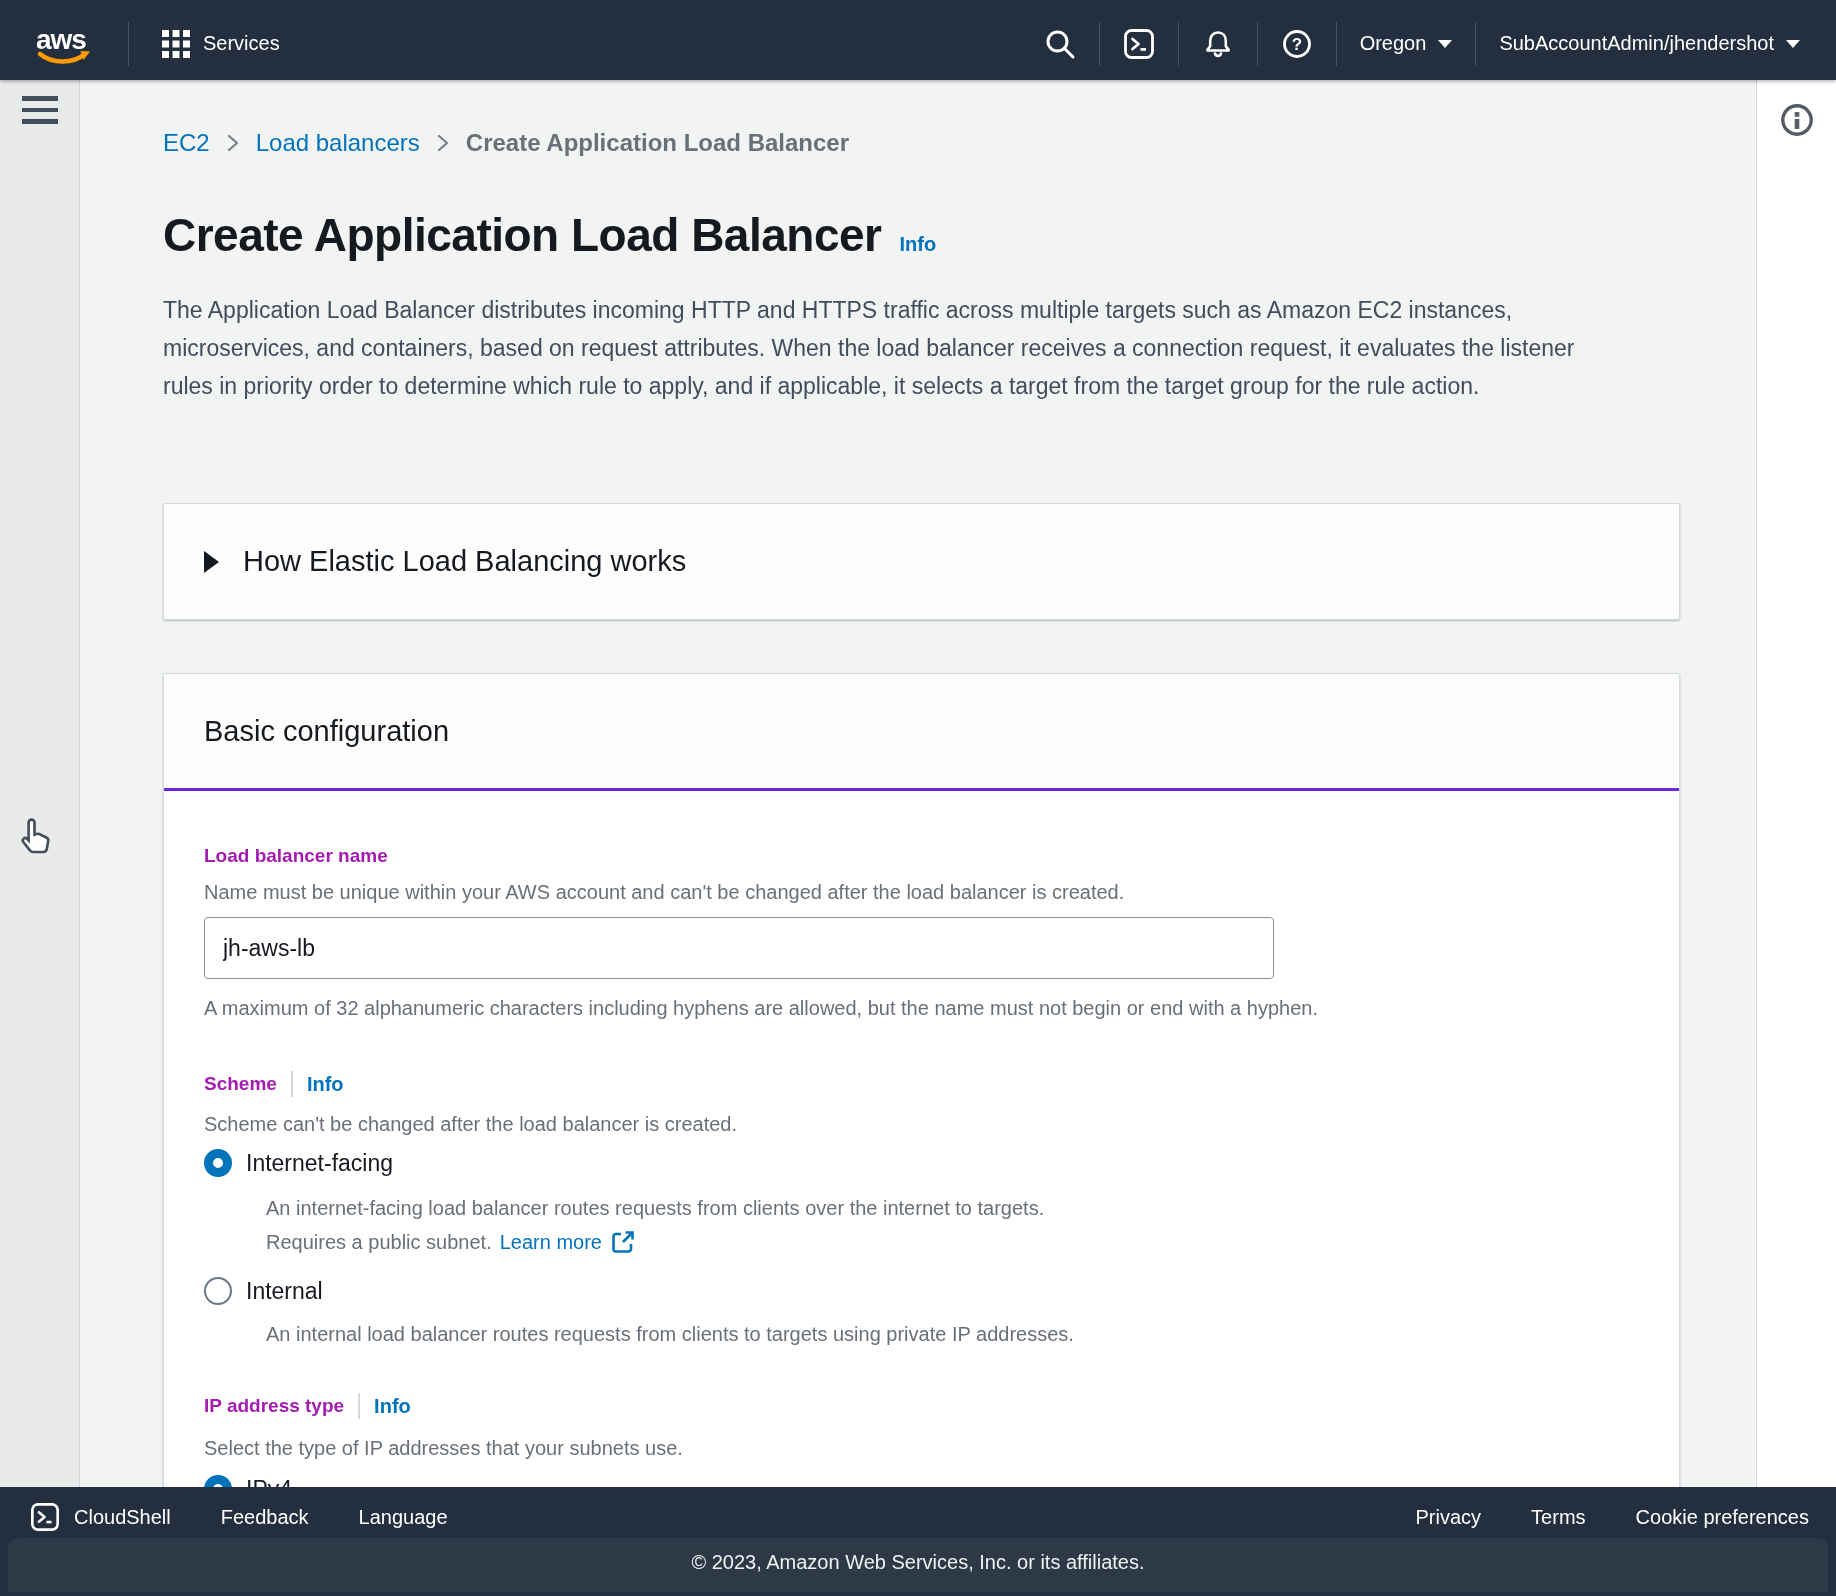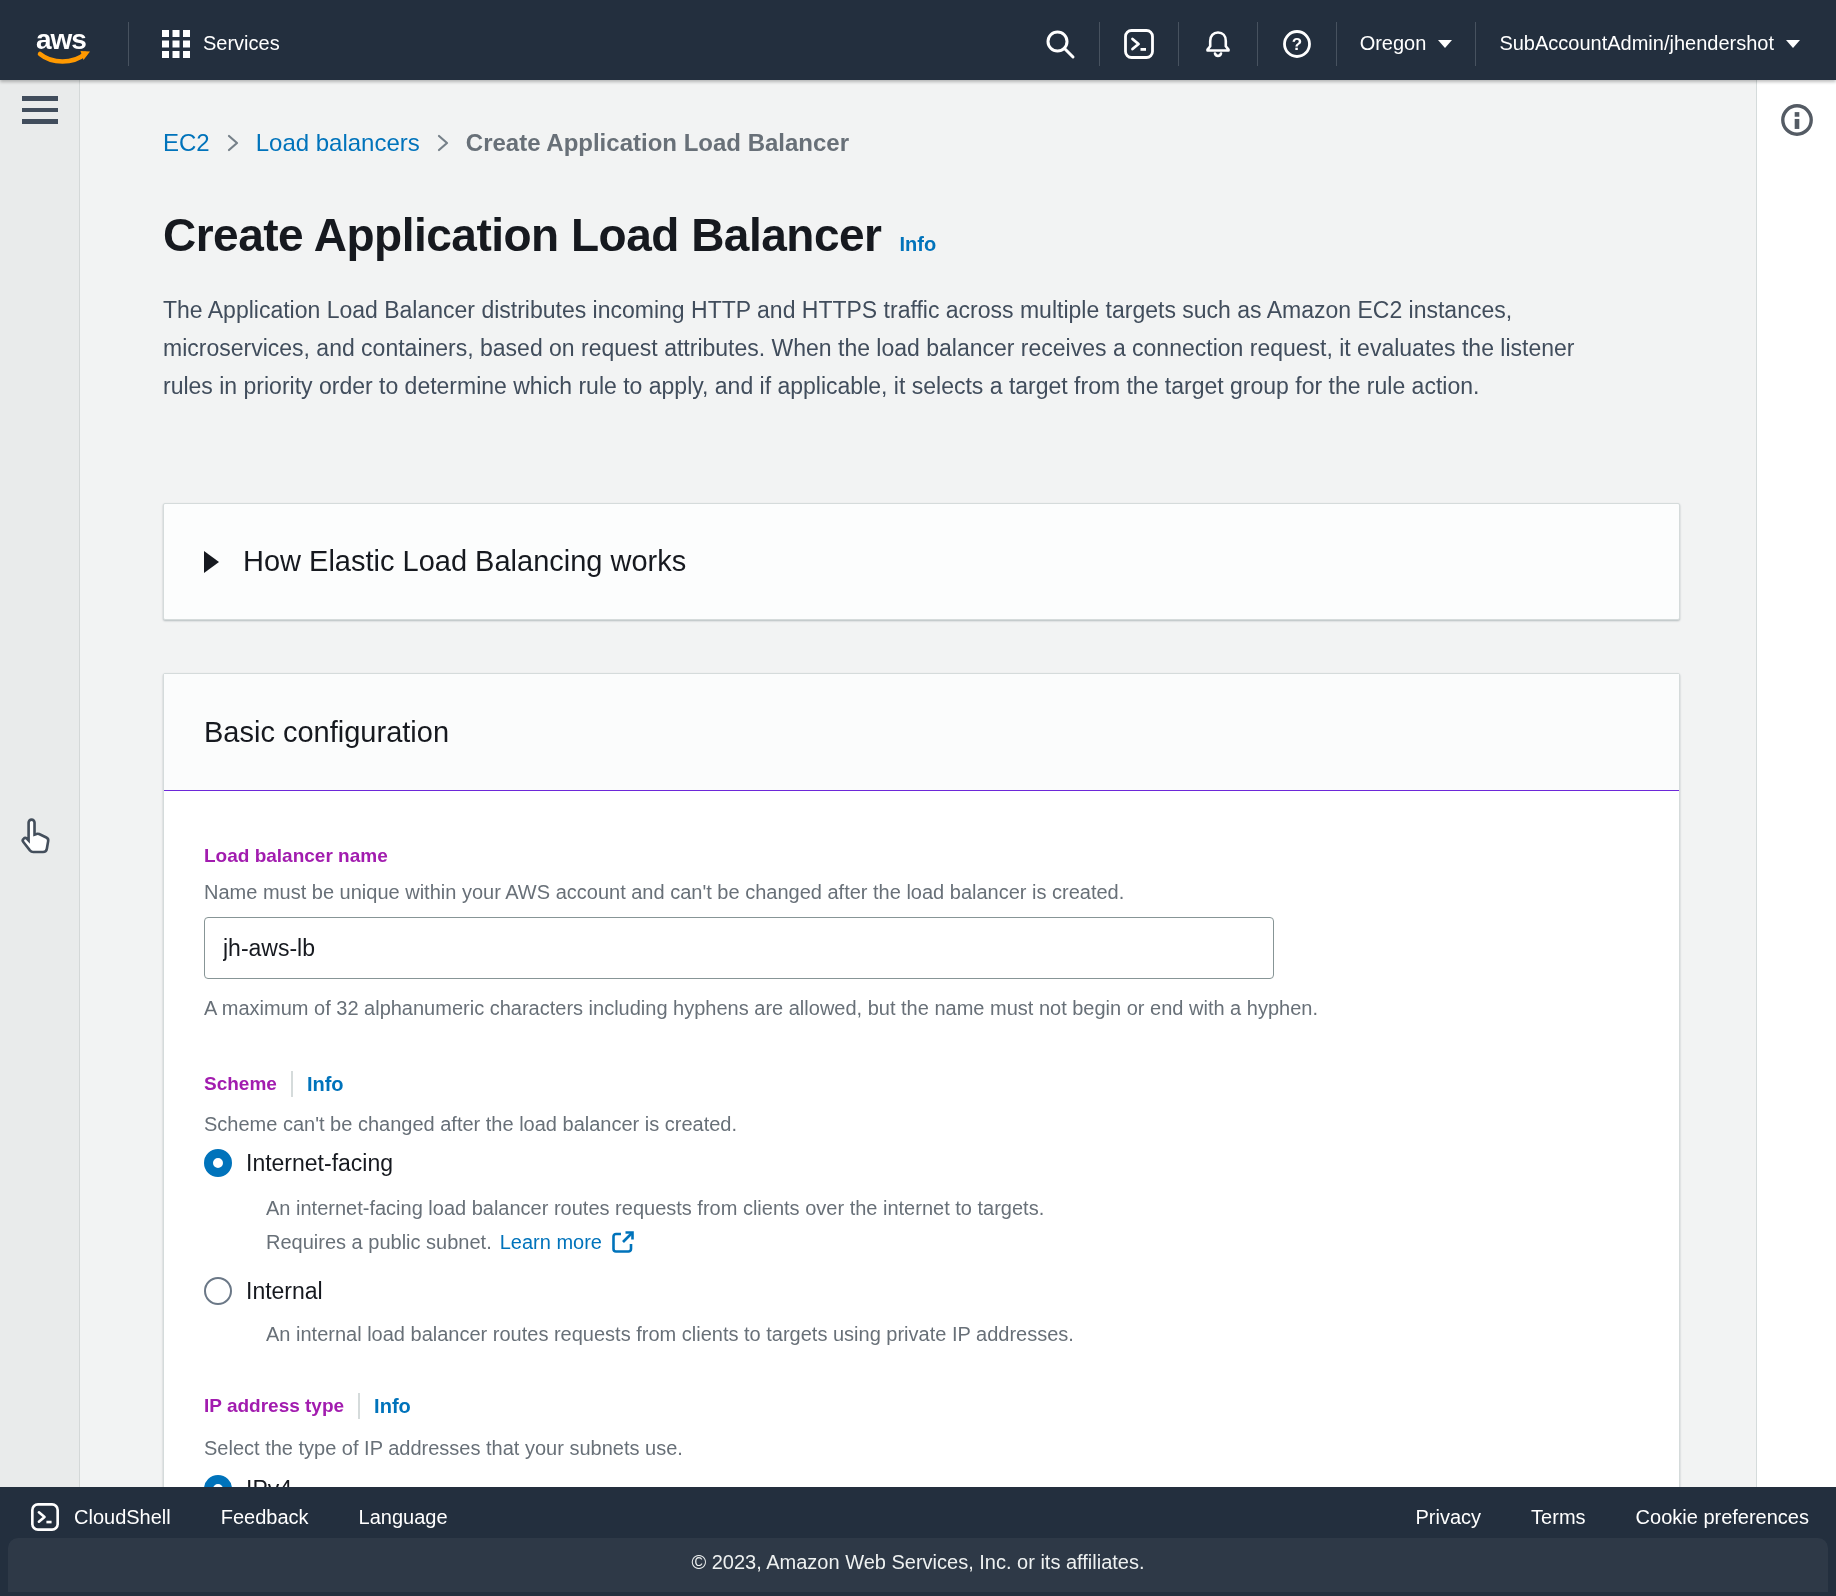--- a/index.html
+++ b/index.html
@@ -42,21 +42,21 @@
   .lead{position:absolute;left:82px;top:211px;width:1460px;font-size:23px;line-height:38px;color:#414d5c;margin:0;}
 
   .card{position:absolute;left:82px;width:1517px;background:#fff;border:1px solid #d5dbdb;
         border-radius:2px;box-sizing:border-box;box-shadow:0 1px 2px rgba(0,28,36,.25);}
   .expander{top:423px;height:117px;display:flex;align-items:center;padding:0 40px;background:#fcfdfd;cursor:pointer;}
   .exp-caret{width:0;height:0;border-style:solid;border-width:11px 0 11px 15px;
              border-color:transparent transparent transparent #16191f;margin-right:24px;flex:0 0 auto;}
   .section-title{font-size:29px;font-weight:400;color:#16191f;}
 
   .config-card{top:593px;height:830px;}
-  .card-header{height:117px;border-bottom:1px solid #6d28d9;background:#fbfcfc;
+  .card-header{height:117px;border-bottom:3px solid #6d28d9;background:#fbfcfc;
                display:flex;align-items:center;padding:0 40px;box-sizing:border-box;}
   .card-body{position:relative;height:700px;}
   .abs{position:absolute;left:40px;}
   .field-label{font-size:19px;font-weight:700;color:#a21caf;}
   .field-desc{font-size:20px;color:#687078;}
   .text-input{position:absolute;left:40px;top:126px;width:1070px;height:62px;box-sizing:border-box;
               border:1px solid #879596;border-radius:4px;font-family:"Liberation Sans",sans-serif;
               font-size:23px;color:#16191f;padding:0 18px;background:#fff;}
   .label-row{display:flex;align-items:center;gap:14px;}
   .v-div{width:2px;height:26px;background:#d5dbdb;}

